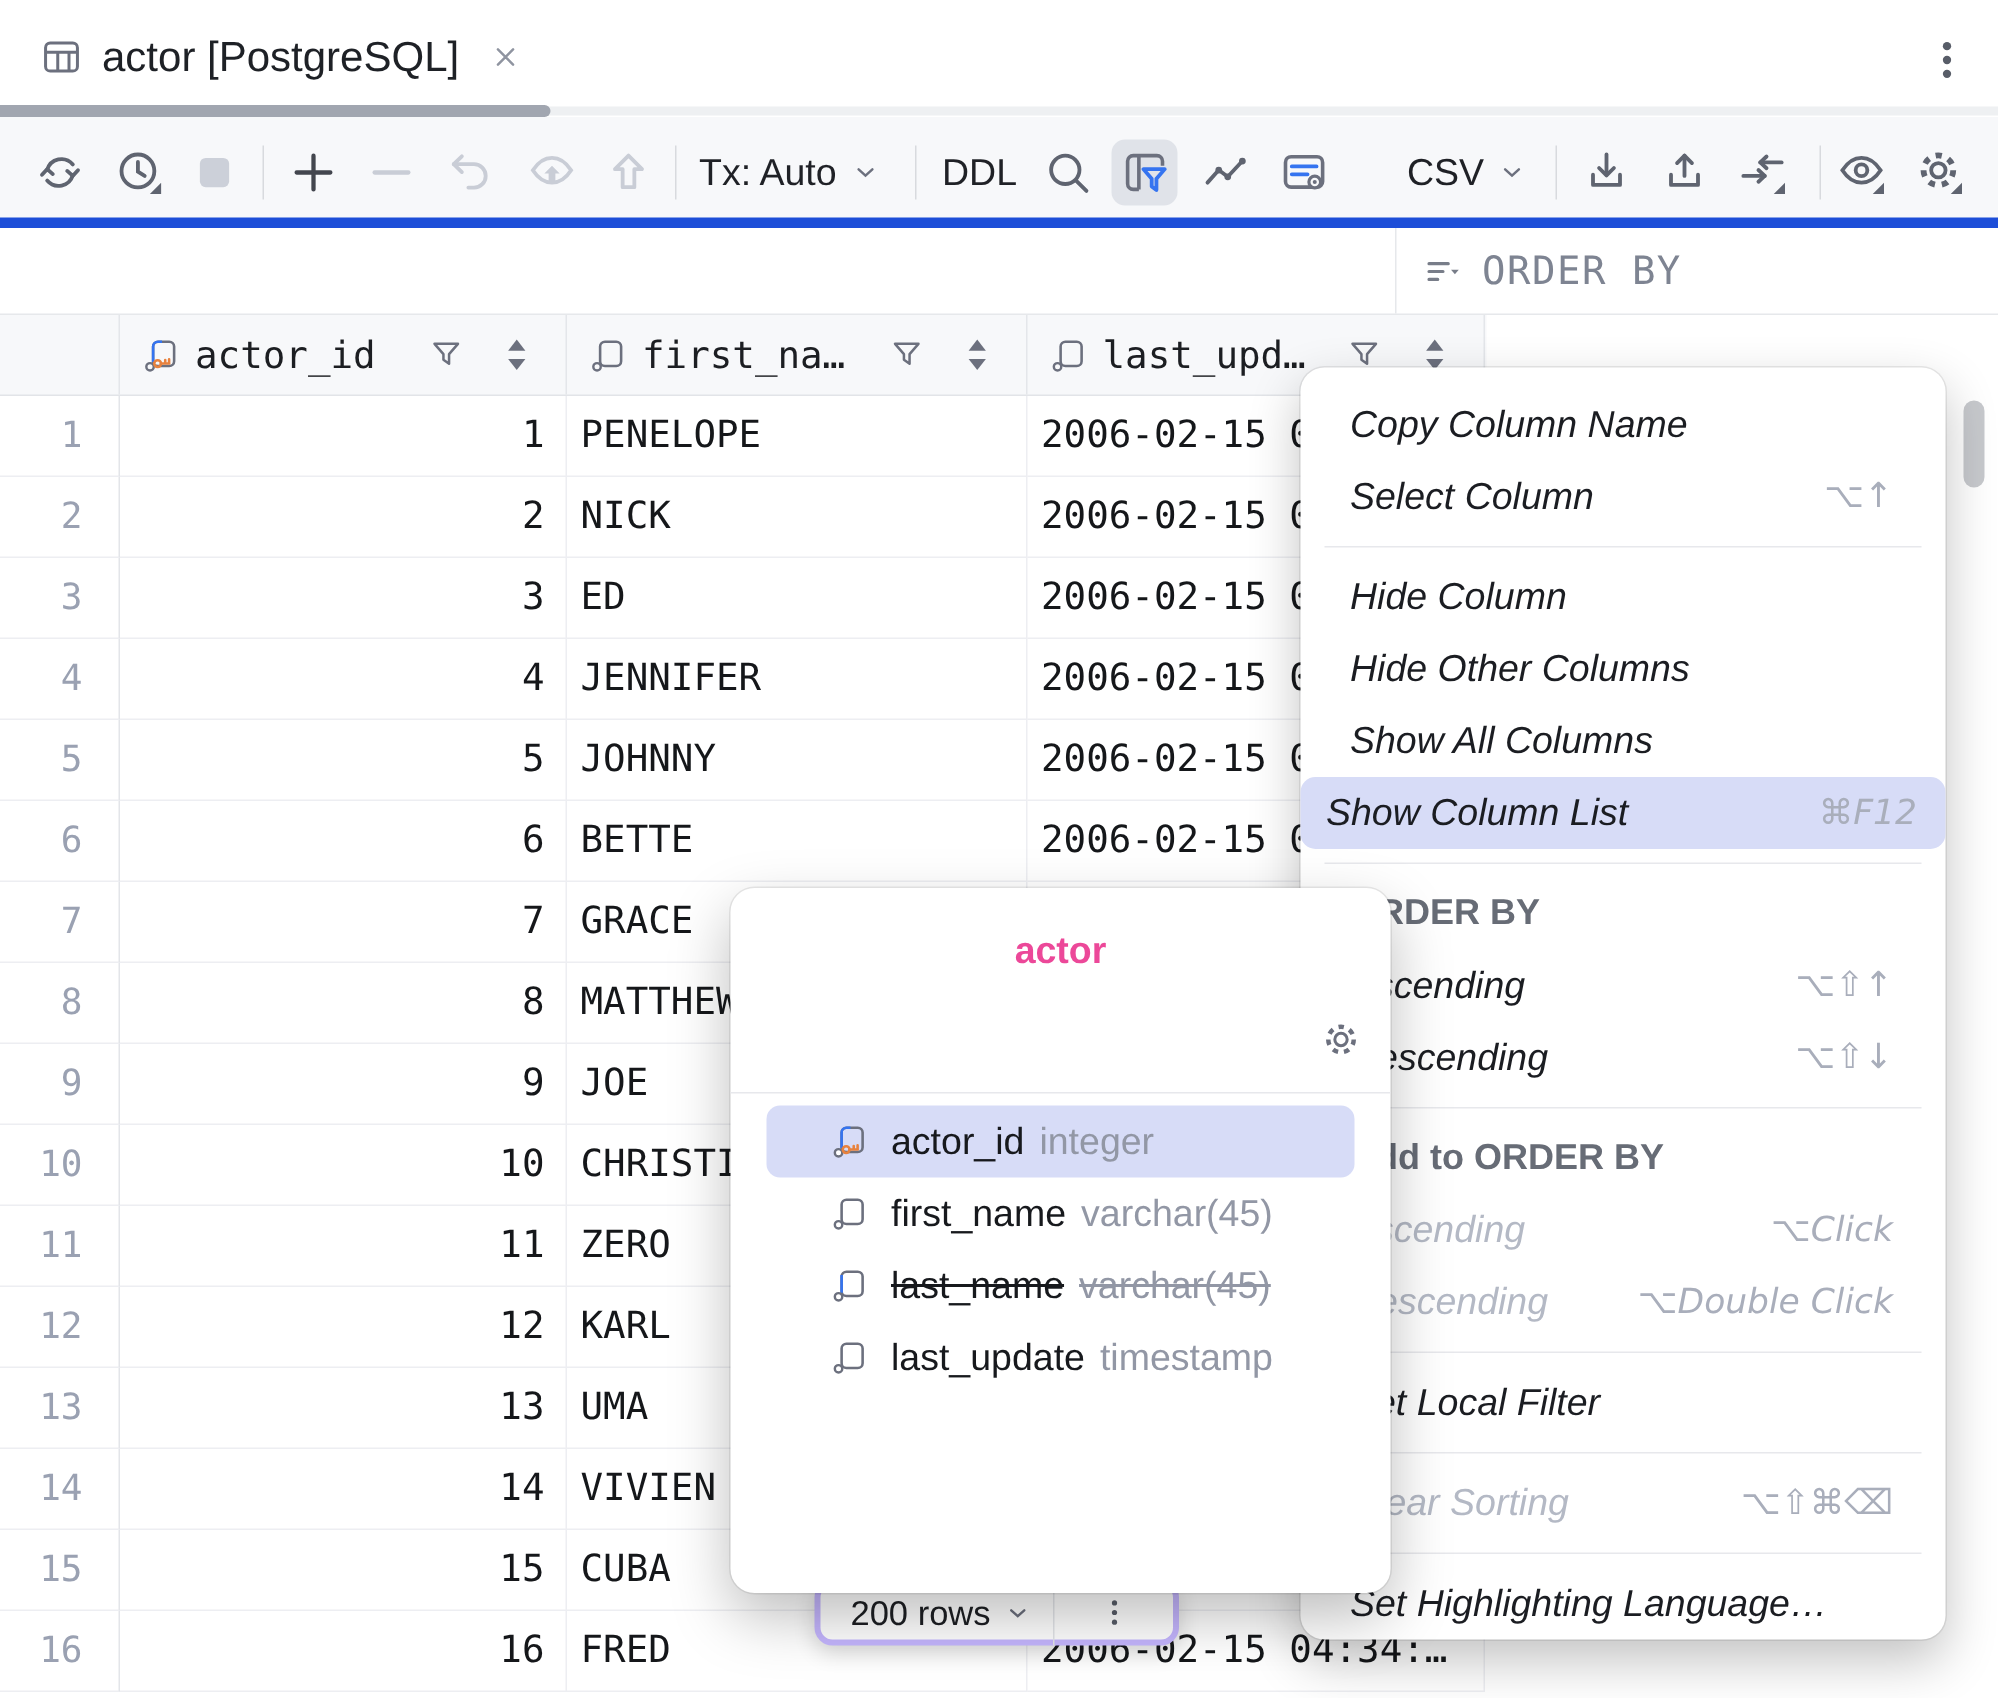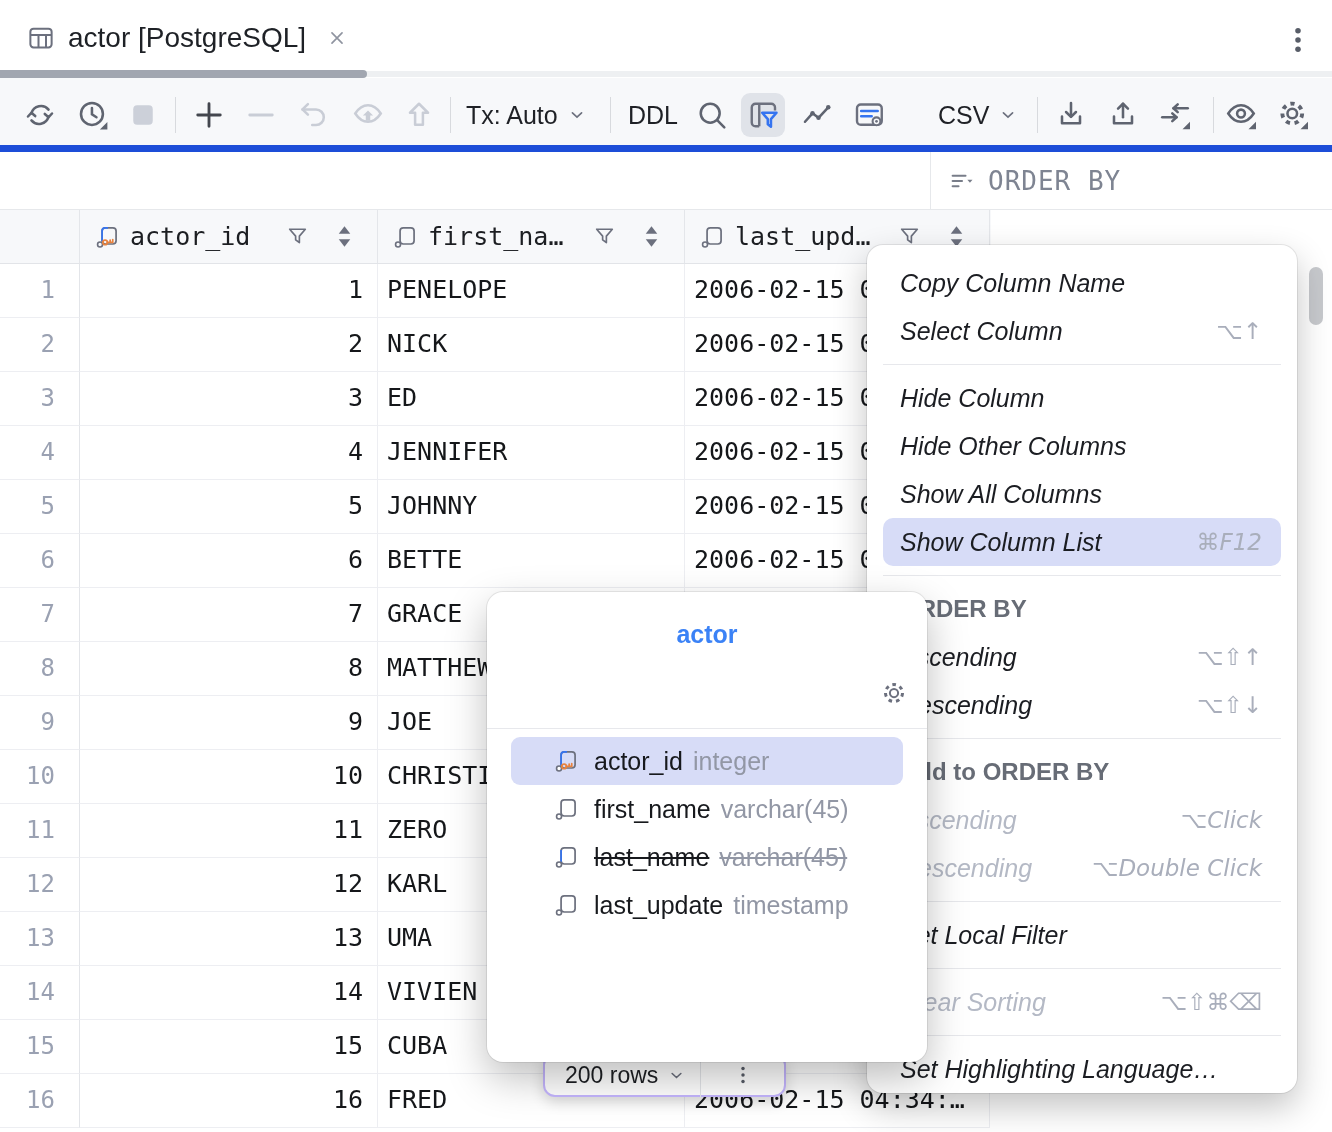--- a/index.html
+++ b/index.html
@@ -44,41 +44,41 @@
     font-size:25px; color:#15171a; line-height:52px; white-space:nowrap; overflow:hidden; }
   .gut { width:80px; text-align:right; padding-right:24px; font-size:24px; color:#9aa1b2; border-right:1px solid #e3e5e9; }
   .c1 { width:298px; text-align:right; padding-right:14px; }
   .c2 { width:307px; padding-left:9px; }
   .c3 { width:305px; padding-left:9px; }
 
   
   .vthumb { position:absolute; left:1309px; top:267px; width:14px; height:58px; border-radius:7px; background:#c7c9cd; z-index:5; }
 
   
-  .pager { position:absolute; left:543px; top:1053px; width:243px; height:44px; background:#fff; border:2px solid #c4b5fd;
+  .pager { position:absolute; left:543px; top:1053px; width:243px; height:44px; background:#fff; border:4px solid #c4b5fd;
     border-radius:12px; box-shadow:0 5px 14px rgba(0,0,0,.16); display:flex; align-items:center; z-index:10; }
   .pager-label { font-size:23px; color:#1d1f23; margin-left:20px; }
   .pager-chev { margin-left:9px; display:flex; }
   .pager-div { width:1px; height:43px; background:#e3e5e9; margin-left:14px; }
   .pager-kebab { flex:1; display:flex; align-items:center; justify-content:center; }
 
   
   .menu { position:absolute; left:867px; top:245px; width:430px; height:848px; background:#fff; border-radius:16px;
     box-shadow:0 14px 34px rgba(0,0,0,.24), 0 0 0 1px rgba(0,0,0,.08); padding-top:14px; z-index:20; }
   .mi { height:48px; display:flex; align-items:center; padding:0 35px 0 33px; font-size:25px; color:#1b1d22; white-space:nowrap;font-style:italic; }
   .mi .sc { margin-left:auto; font-family:"DejaVu Sans", sans-serif; font-size:23px; color:#a9aebb; }
-  .mi.sel { background:#d7dcf7; border-radius:10px; margin:0 16px; padding:0 19px 0 17px; }
+  .mi.sel { background:#d7dcf7; border-radius:10px; margin:0 0; padding:0 19px 0 17px; }
   .mi.dis { color:#b4b9c5; }
   .mh { height:48px; display:flex; align-items:center; padding-left:33px; font-size:24px; font-weight:bold; color:#676c76; }
   .msep { height:1px; background:#e7e8ec; margin:9px 16px; }
 
   
   .colpopup { position:absolute; left:487px; top:592px; width:440px; height:470px; background:#fff; border-radius:16px;
     box-shadow:0 16px 40px rgba(0,0,0,.26), 0 0 0 1px rgba(0,0,0,.08); z-index:30; }
-  .cp-title { text-align:center; padding-top:28px; font-size:25px; font-weight:bold; color:#3b82f6; }
+  .cp-title { text-align:center; padding-top:28px; font-size:25px; font-weight:bold; color:#ec4899; }
   .cp-gear { position:absolute; right:18px; top:86px; display:flex; }
   .cp-div { position:absolute; top:136px; left:0; width:100%; height:1px; background:#e7e8ec; }
   .cp-list { position:absolute; top:145px; left:0; right:0; }
   .cp-item { height:48px; margin:0 24px; padding-left:42px; border-radius:9px; display:flex; align-items:center; font-size:25px; }
   .cp-item.sel { background:#d7dcf7; }
   .cp-name { color:#17191d; margin-left:13px; }
   .cp-type { color:#9297a5; margin-left:10px; }
   .st { text-decoration:line-through; }
 
   svg { display:block; }

